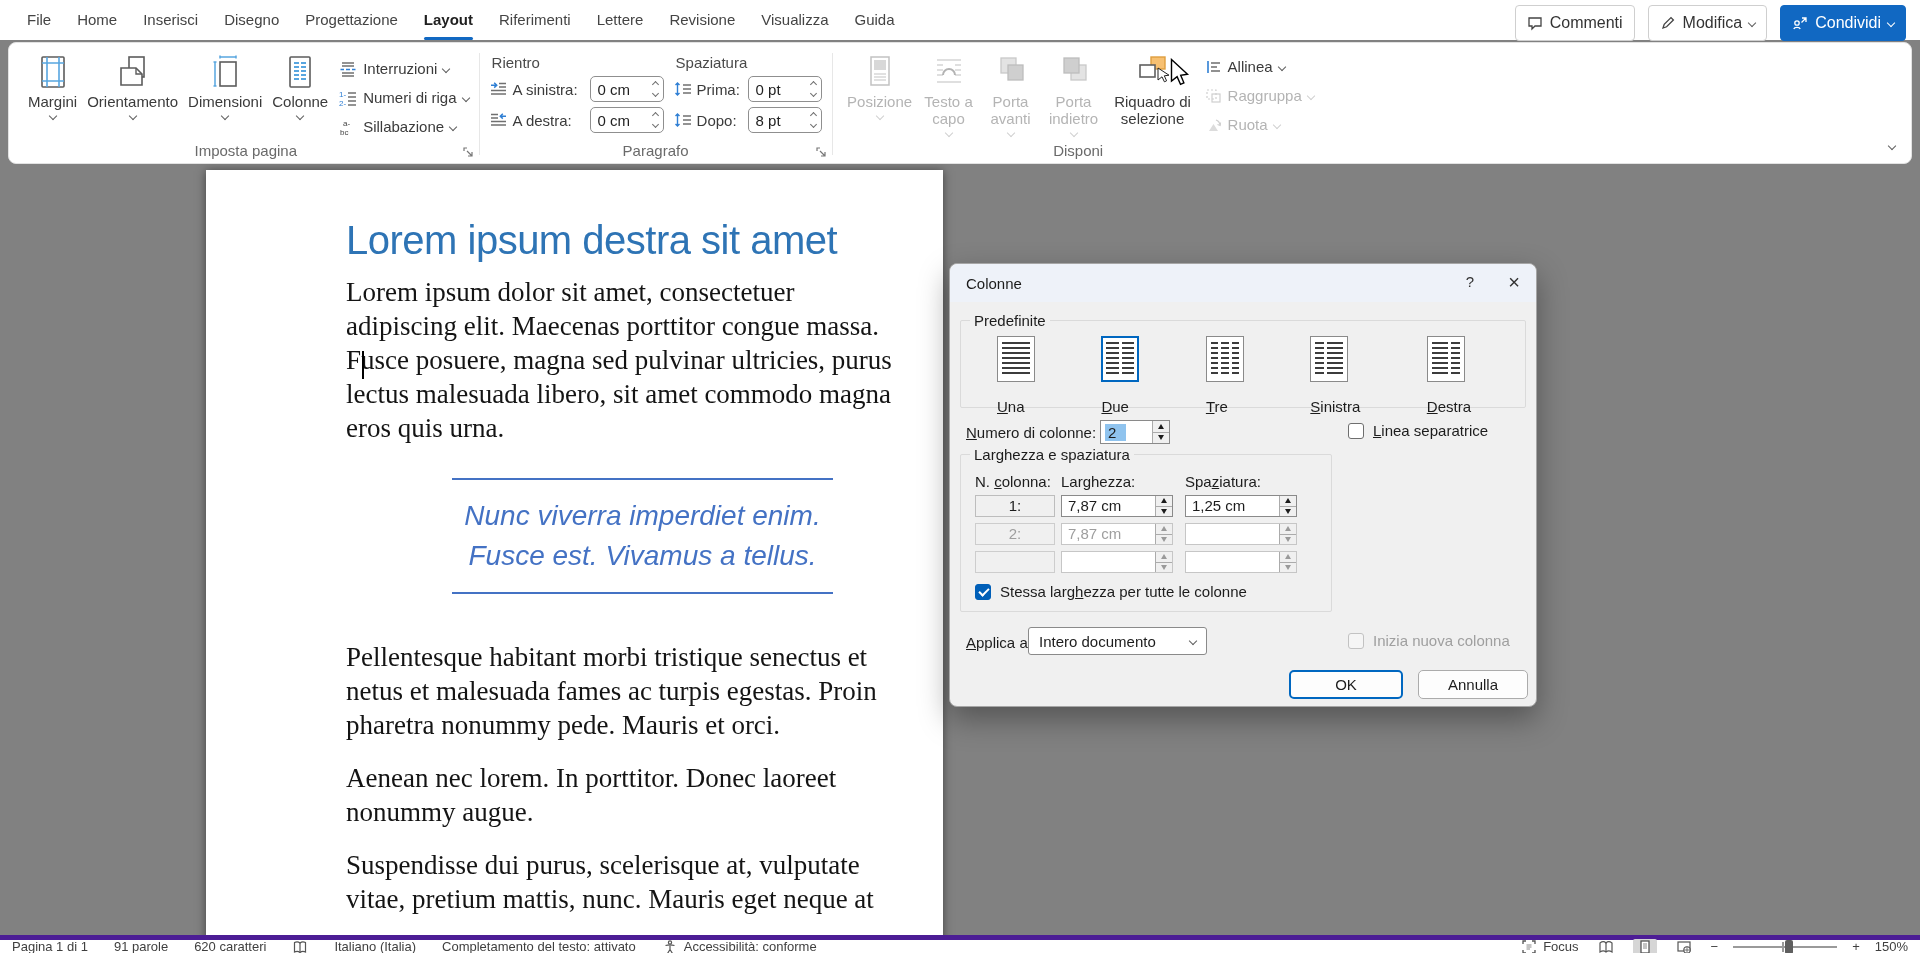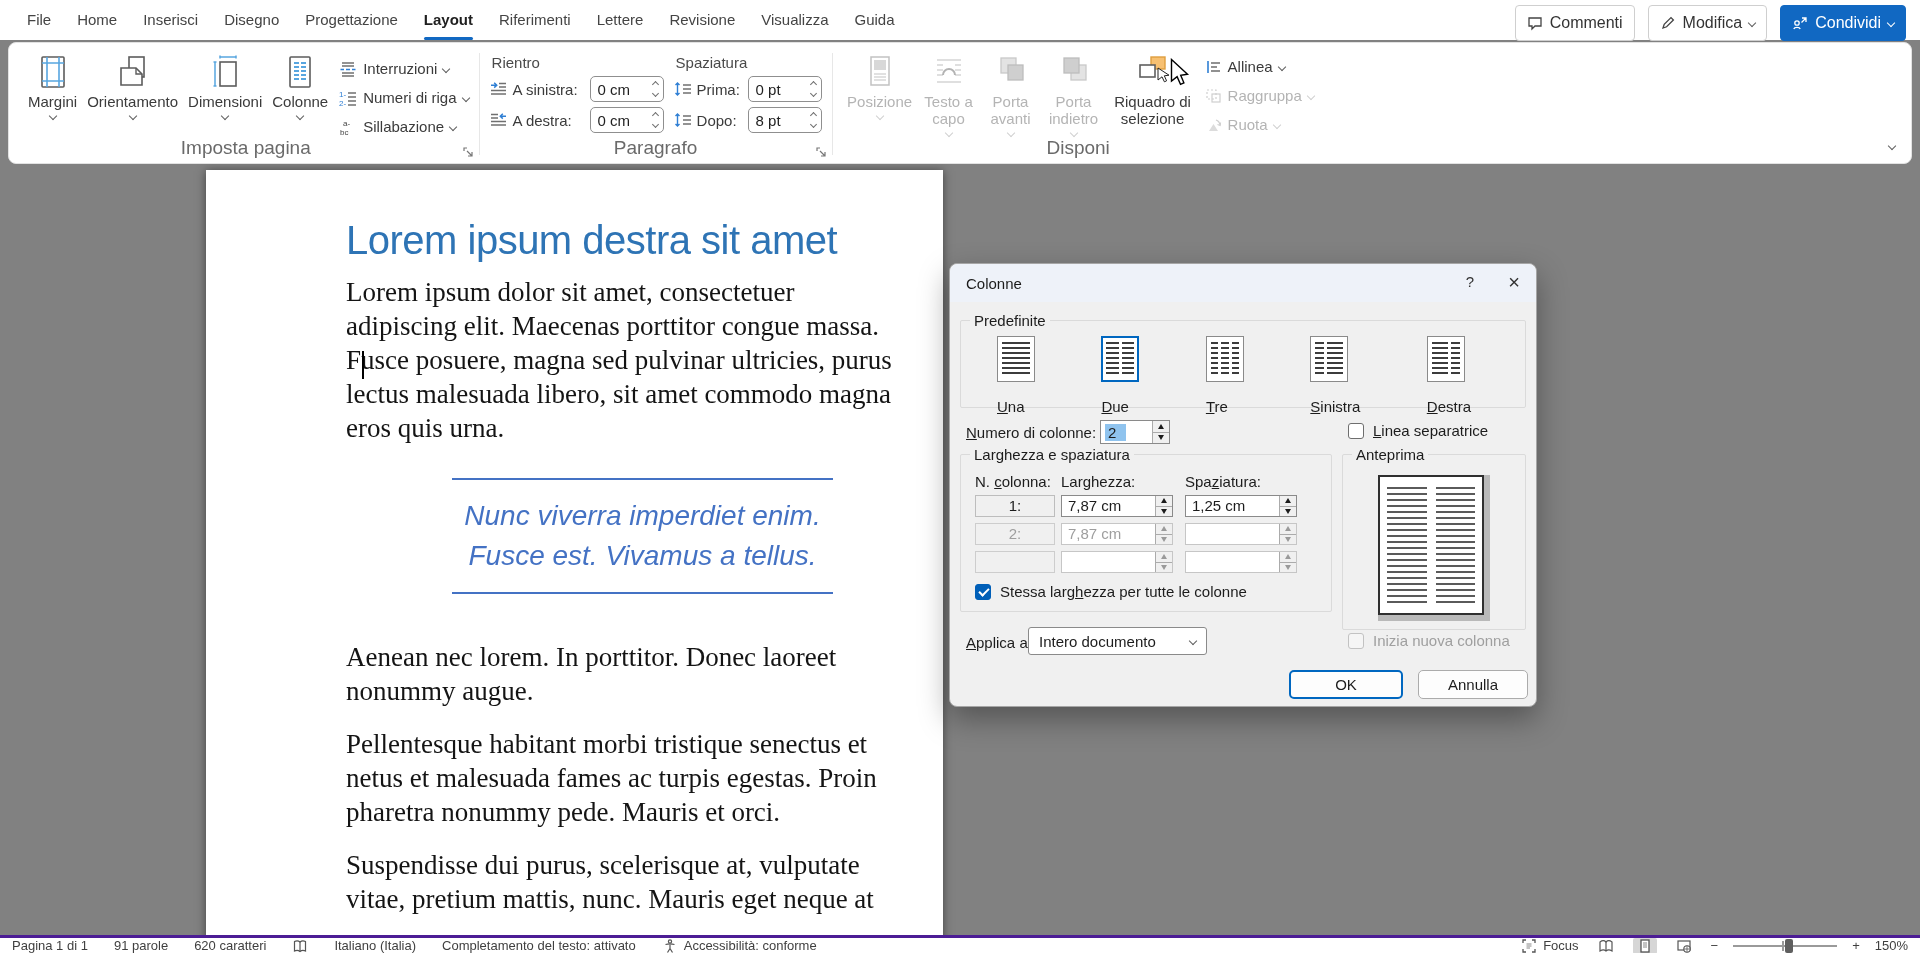--- a/index.html
+++ b/index.html
@@ -13,21 +13,21 @@
 .tab.active::after{content:"";position:absolute;left:13px;right:13px;bottom:0;height:3px;border-radius:2px;background:#1168c2}
 .mbtns{position:absolute;right:14px;top:5px;display:flex;gap:13px}
 .mbtn{height:36px;border:1px solid #cfcfcf;border-radius:4px;background:#fff;display:flex;align-items:center;gap:7px;padding:0 11px;font-size:16px;color:#333;white-space:nowrap}
 .mbtn.primary{background:#1168c2;border-color:#1168c2;color:#fff}
 .cv{display:inline-block;width:6px;height:6px;border-right:1.5px solid #5f5f5f;border-bottom:1.5px solid #5f5f5f;transform:rotate(45deg)}
 .cv.up{transform:rotate(-135deg)}
 .cv.white{border-color:#fff}
 
 .ribbon{position:absolute;left:8px;right:8px;top:42px;height:122px;background:#fff;border:1px solid #e2e2e2;border-radius:8px;z-index:6;display:flex;padding:4px 6px 0}
 .rgroup{position:relative;display:flex;align-items:flex-start;padding:2px 8px 20px 8px}
-.glabel{position:absolute;bottom:4px;left:0;right:0;text-align:center;font-size:19px;color:#6a6a6a;white-space:nowrap}
+.glabel{position:absolute;bottom:4px;left:0;right:0;text-align:center;font-size:15px;color:#6a6a6a;white-space:nowrap}
 .launcher{position:absolute;right:3px;bottom:5px}
 .vsep{width:1px;background:#e7e7e7;margin:6px 2px 8px}
 .bigbtn{display:flex;flex-direction:column;align-items:center;gap:3px;padding:5px 5px 2px;font-size:15px;color:#3b3b3b;text-align:center;line-height:17px}
 .smallcol{display:flex;flex-direction:column;gap:6px;margin-left:6px;padding-top:8px}
 .smallbtn{display:flex;align-items:center;gap:6px;font-size:15px;color:#3b3b3b;height:23px;white-space:nowrap}
 .dis{color:#b4b4b4}
 .dis .cv{border-color:#d0d0d0}
 .pcol{display:flex;flex-direction:column;padding-top:5px;gap:5px}
 .phead{font-size:15px;color:#4a4a4a;padding-left:2px}
 .frow{display:flex;align-items:center;gap:6px;height:26px;font-size:15px}
@@ -75,21 +75,21 @@
 .rowdis .vbox{border-color:#c6c6c6;color:#9e9e9e}
 .pvwrap{margin:20px auto 0;width:112px;height:146px;background:#b9b9b9}
 .pvpage{width:106px;height:140px;background:#fff;border:2px solid #2f2f2f;display:flex;gap:9px;padding:10px 7px}
 .pvcol{flex:1;background:repeating-linear-gradient(to bottom,#5a5a5a 0 2px,transparent 2px 6px)}
 .combo{position:absolute;left:78px;top:363px;width:179px;height:28px;background:#fff;border:1px solid #8a8a8a;border-radius:3px;display:flex;align-items:center;justify-content:space-between;padding:0 10px}
 .dbtn{position:absolute;height:29px;border-radius:5px;background:#fdfdfd;border:1px solid #ababab;display:flex;align-items:center;justify-content:center}
 .dtxt{position:absolute;white-space:nowrap}
 .graytxt{color:#9f9f9f}
 u{text-decoration:underline}
 
-.statusbar{position:absolute;left:0;right:0;bottom:0;height:18px;background:#fff;border-top:3px solid #4c1d95;display:flex;align-items:center;font-size:13px;color:#3f3f3f;padding:0 12px;gap:26px;z-index:25;white-space:nowrap}
+.statusbar{position:absolute;left:0;right:0;bottom:0;height:18px;background:#fff;border-top:5px solid #4c1d95;display:flex;align-items:center;font-size:13px;color:#3f3f3f;padding:0 12px;gap:26px;z-index:25;white-space:nowrap}
 .sitem{display:flex;align-items:center;gap:6px}
 .sright{margin-left:auto;display:flex;align-items:center;gap:15px}
 .viewbtn{padding:0 3px;border-radius:2px}
 .viewbtn.active{background:#d6d6d6}
 .zoomtrack{position:relative;width:104px;height:2px;background:#9a9a9a}
 .zoomthumb{position:absolute;left:52px;top:-6px;width:8px;height:14px;background:#5f5f5f;border-radius:2px}
 .zoomtick{position:absolute;left:49px;top:-4px;width:2px;height:10px;background:#9a9a9a}
 .mcursor{position:absolute;left:1170px;top:58px;z-index:40}
 </style>
 </head>
@@ -406,25 +406,25 @@
 <div class="page">
   <div class="doc">
     <div class="dtitle-doc">Lorem ipsum destra sit amet</div>
     <p class="para">Lorem ipsum dolor sit amet, consectetuer
 adipiscing elit. Maecenas porttitor congue massa.
 Fusce posuere, magna sed pulvinar ultricies, purus
 lectus malesuada libero, sit amet commodo magna
 eros quis urna.</p>
     <div class="quote">Nunc viverra imperdiet enim.
 Fusce est. Vivamus a tellus.</div>
-    <p class="para">Aenean nec lorem. In porttitor. Donec laoreet
-nonummy augue.</p>
     <p class="para">Pellentesque habitant morbi tristique senectus et
 netus et malesuada fames ac turpis egestas. Proin
 pharetra nonummy pede. Mauris et orci.</p>
+    <p class="para">Aenean nec lorem. In porttitor. Donec laoreet
+nonummy augue.</p>
     <p class="para">Suspendisse dui purus, scelerisque at, vulputate
 vitae, pretium mattis, nunc. Mauris eget neque at</p>
   </div>
   <div class="caret"></div>
 </div>
 
 <div class="dialog">
   <div class="dlgtitle">
     <span>Colonne</span>
   </div>
@@ -558,29 +558,20 @@
             </div>
           </div></div>
     </div>
 
     <div class="cbrow" style="left:14px;top:128px;position:absolute">
       <span class="cbx on"></span>
       <span>Stessa larg<u>h</u>ezza per tutte le colonne</span>
     </div>
   </div>
 
-  <div class="group" style="left:392px;top:190px;width:184px;height:176px">
-    <span class="grouplab">Anteprima</span>
-    <div class="pvwrap">
-      <div class="pvpage">
-          <div class="pvcol"></div>
-          <div class="pvcol"></div>
-        </div>
-    </div>
-  </div>
 
   <span class="dtxt" style="left:16px;top:370px"><u>A</u>pplica a:</span>
   <div class="combo">
     <span>Intero documento</span>
     <i class="cv"></i>
   </div>
   <div class="cbrow graytxt" style="left:398px;top:368px">
     <span class="cbx disd"></span>
     <span>Inizia nuova colonna</span>
   </div>

